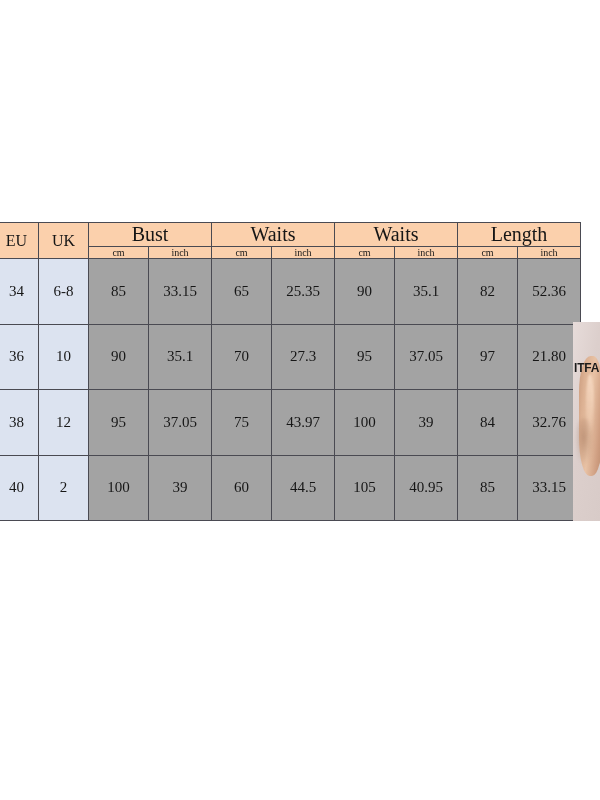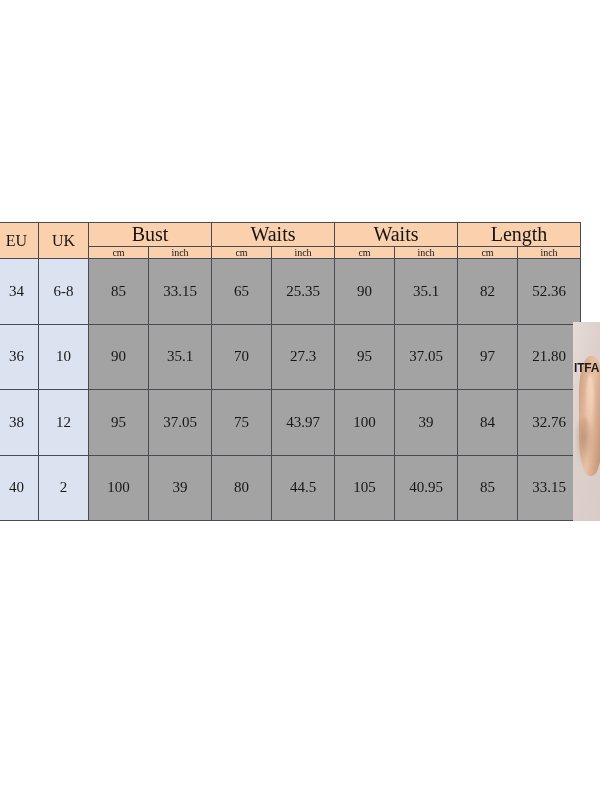--- a/index.html
+++ b/index.html
@@ -202,21 +202,21 @@
         <td>100</td>
         <td>39</td>
         <td>84</td>
         <td>32.76</td>
       </tr>
       <tr>
         <td class="sizecell">40</td>
         <td class="sizecell">2</td>
         <td>100</td>
         <td>39</td>
-        <td>80</td>
+        <td>60</td>
         <td>44.5</td>
         <td>105</td>
         <td>40.95</td>
         <td>85</td>
         <td>33.15</td>
       </tr>
     </tbody>
   </table>
 </div>
 

